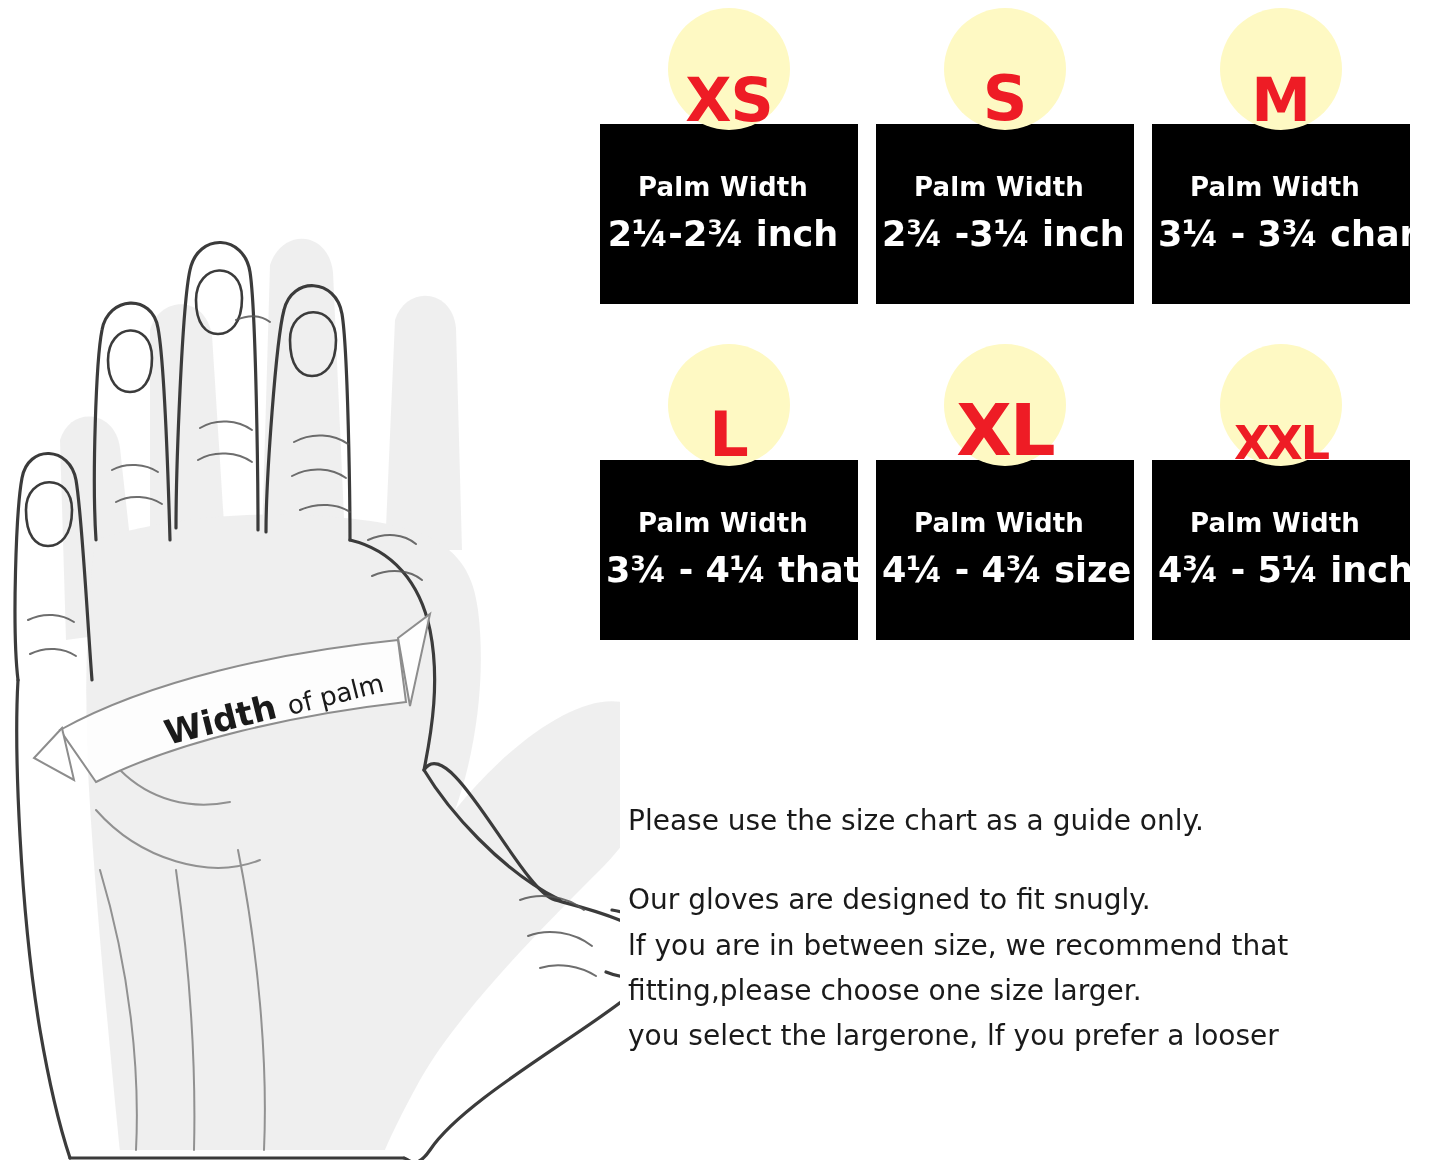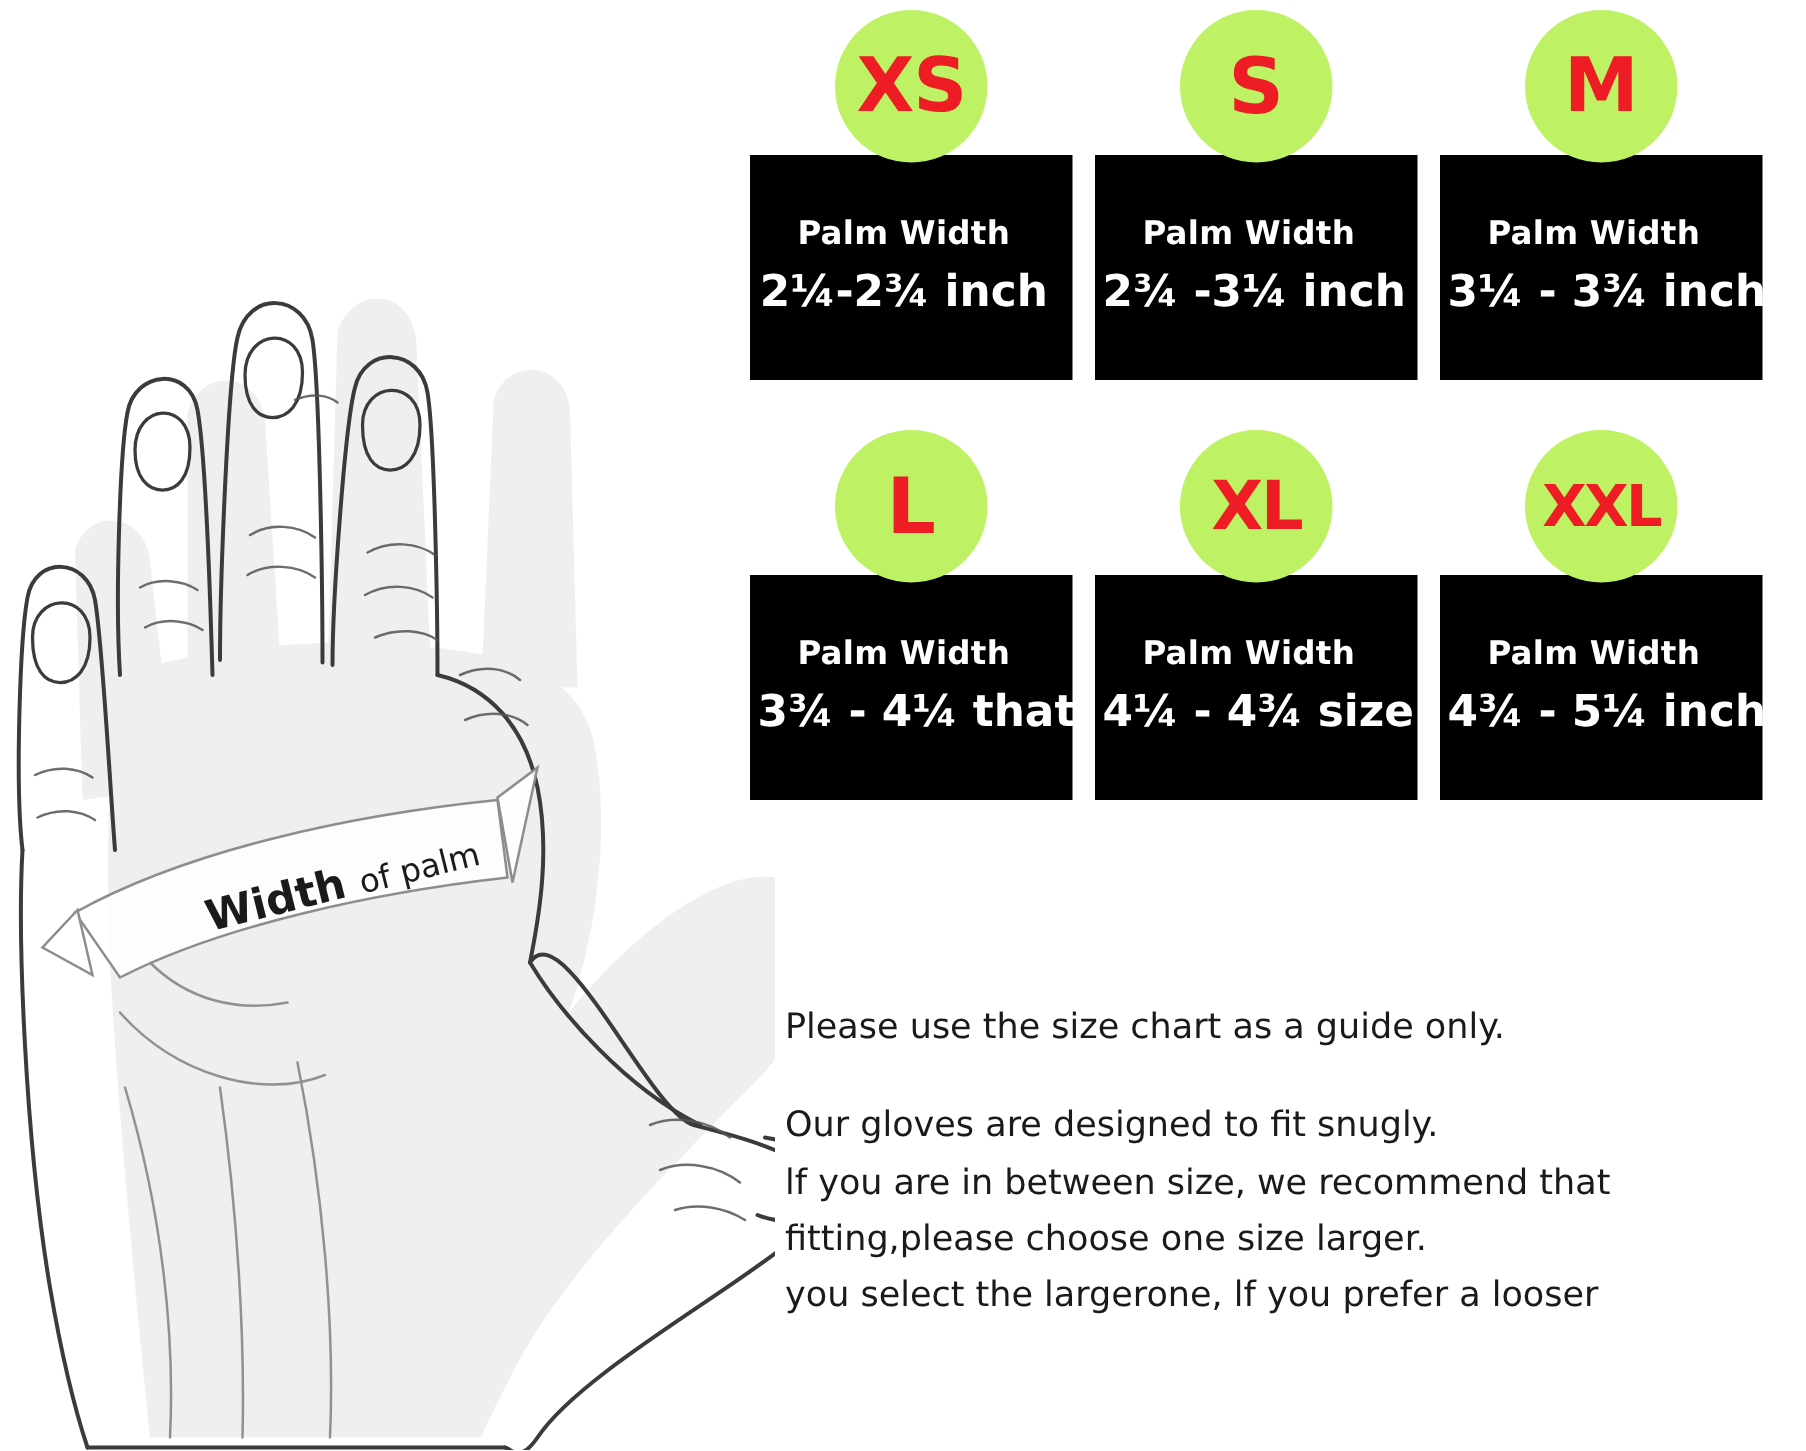--- a/index.html
+++ b/index.html
@@ -43,39 +43,39 @@
     position: relative;
     width: 258px;
     margin-right: 18px;
   }
   .size-card:last-child { margin-right: 0; }
 
   .size-badge {
     width: 122px;
     height: 122px;
     border-radius: 50%;
-    background: #bef264;
+    background: #fef9c3;
     display: flex;
-    align-items: center;
+    align-items: flex-end;
     justify-content: center;
     margin: 0 auto;
     position: relative;
     z-index: 2;
   }
   .size-badge span {
     color: #ee1c25;
     font-weight: bold;
     font-family: "DejaVu Sans", sans-serif;
     line-height: 1;
   }
   .badge-xs span { font-size: 60px; letter-spacing: -1px; }
   .badge-s  span { font-size: 62px; }
   .badge-m  span { font-size: 60px; }
   .badge-l  span { font-size: 62px; }
-  .badge-xl span { font-size: 54px; letter-spacing: -2px; }
+  .badge-xl span { font-size: 72px; letter-spacing: -2px; }
   .badge-xxl span { font-size: 46px; letter-spacing: -2px; }
 
   .size-panel {
     background: #000000;
     color: #ffffff;
     margin-top: -6px;
     padding: 18px 18px 20px 6px;
     text-align: center;
     box-sizing: border-box;
     height: 180px;
@@ -223,21 +223,21 @@
         <div class="panel-value">2¾ -3¼ inch</div>
       </div>
     </div>
 
     <div class="size-card m">
       <div class="size-badge badge-m">
         <span>M</span>
       </div>
       <div class="size-panel">
         <div class="panel-label">Palm Width</div>
-        <div class="panel-value">3¼ - 3¾ inch</div>
+        <div class="panel-value">3¼ - 3¾ chart</div>
       </div>
     </div>
 
   </div>
 
   <div class="card-row row-2">
 
     <div class="size-card l">
       <div class="size-badge badge-l">
         <span>L</span>

